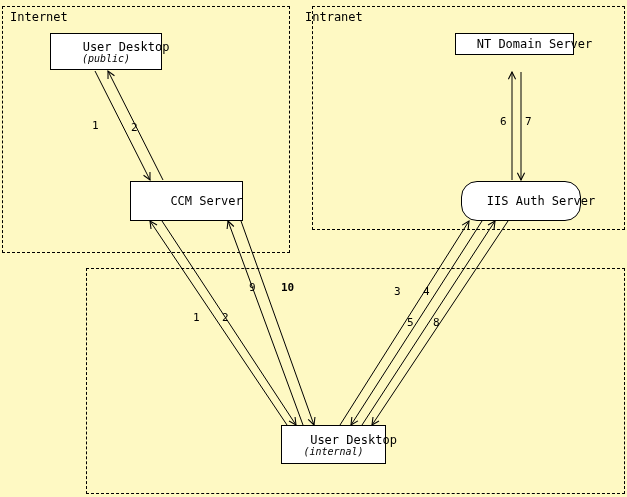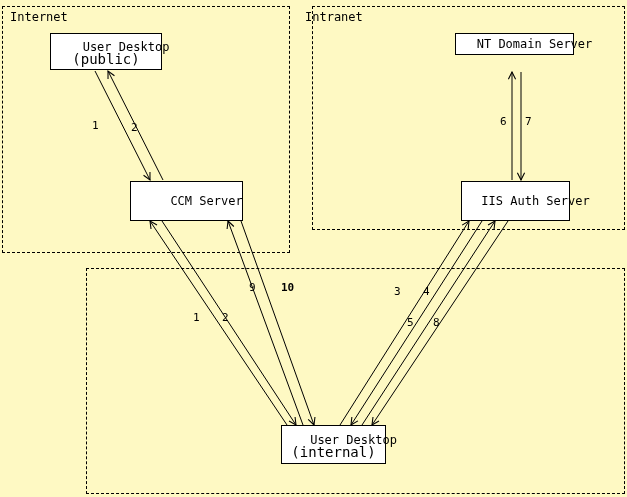--- a/index.html
+++ b/index.html
@@ -45,24 +45,25 @@
     z-index: 2;
   }
   .node .title {
     font-size: 12px;
     line-height: 14px;
     color: #000000;
     white-space: nowrap;
     margin-left: 40px;
   }
   .node .subtitle {
-    font-size: 14px;
+    font-size: 10px;
     line-height: 10px;
     color: #000000;
     white-space: nowrap;
+    font-style: italic;
   }
   .num-label {
     position: absolute;
     font-size: 11px;
     color: #000000;
     z-index: 3;
     white-space: nowrap;
   }
 </style>
 </head>
@@ -109,21 +110,21 @@
   </div>
 
   <div class="node" style="left:130px; top:181px; width:113px; height:40px;text-align:center;">
     <div class="title">CCM Server</div>
   </div>
 
   <div class="node" style="left:455px; top:33px; width:119px; height:22px;">
     <div class="title">NT Domain Server</div>
   </div>
 
-  <div class="node" style="left:461px; top:181px; width:109px; height:40px;">
+  <div class="node" style="left:461px; top:181px; width:120px; height:40px;border-radius:16px;">
     <div class="title">IIS Auth Server</div>
   </div>
 
   <div class="node" style="left:281px; top:425px; width:105px; height:39px;">
     <div class="title">User Desktop</div>
     <div class="subtitle">(internal)</div>
   </div>
 
   <div class="num-label" style="left:92px;  top:119px;">1</div>
   <div class="num-label" style="left:131px; top:121px;">2</div>

